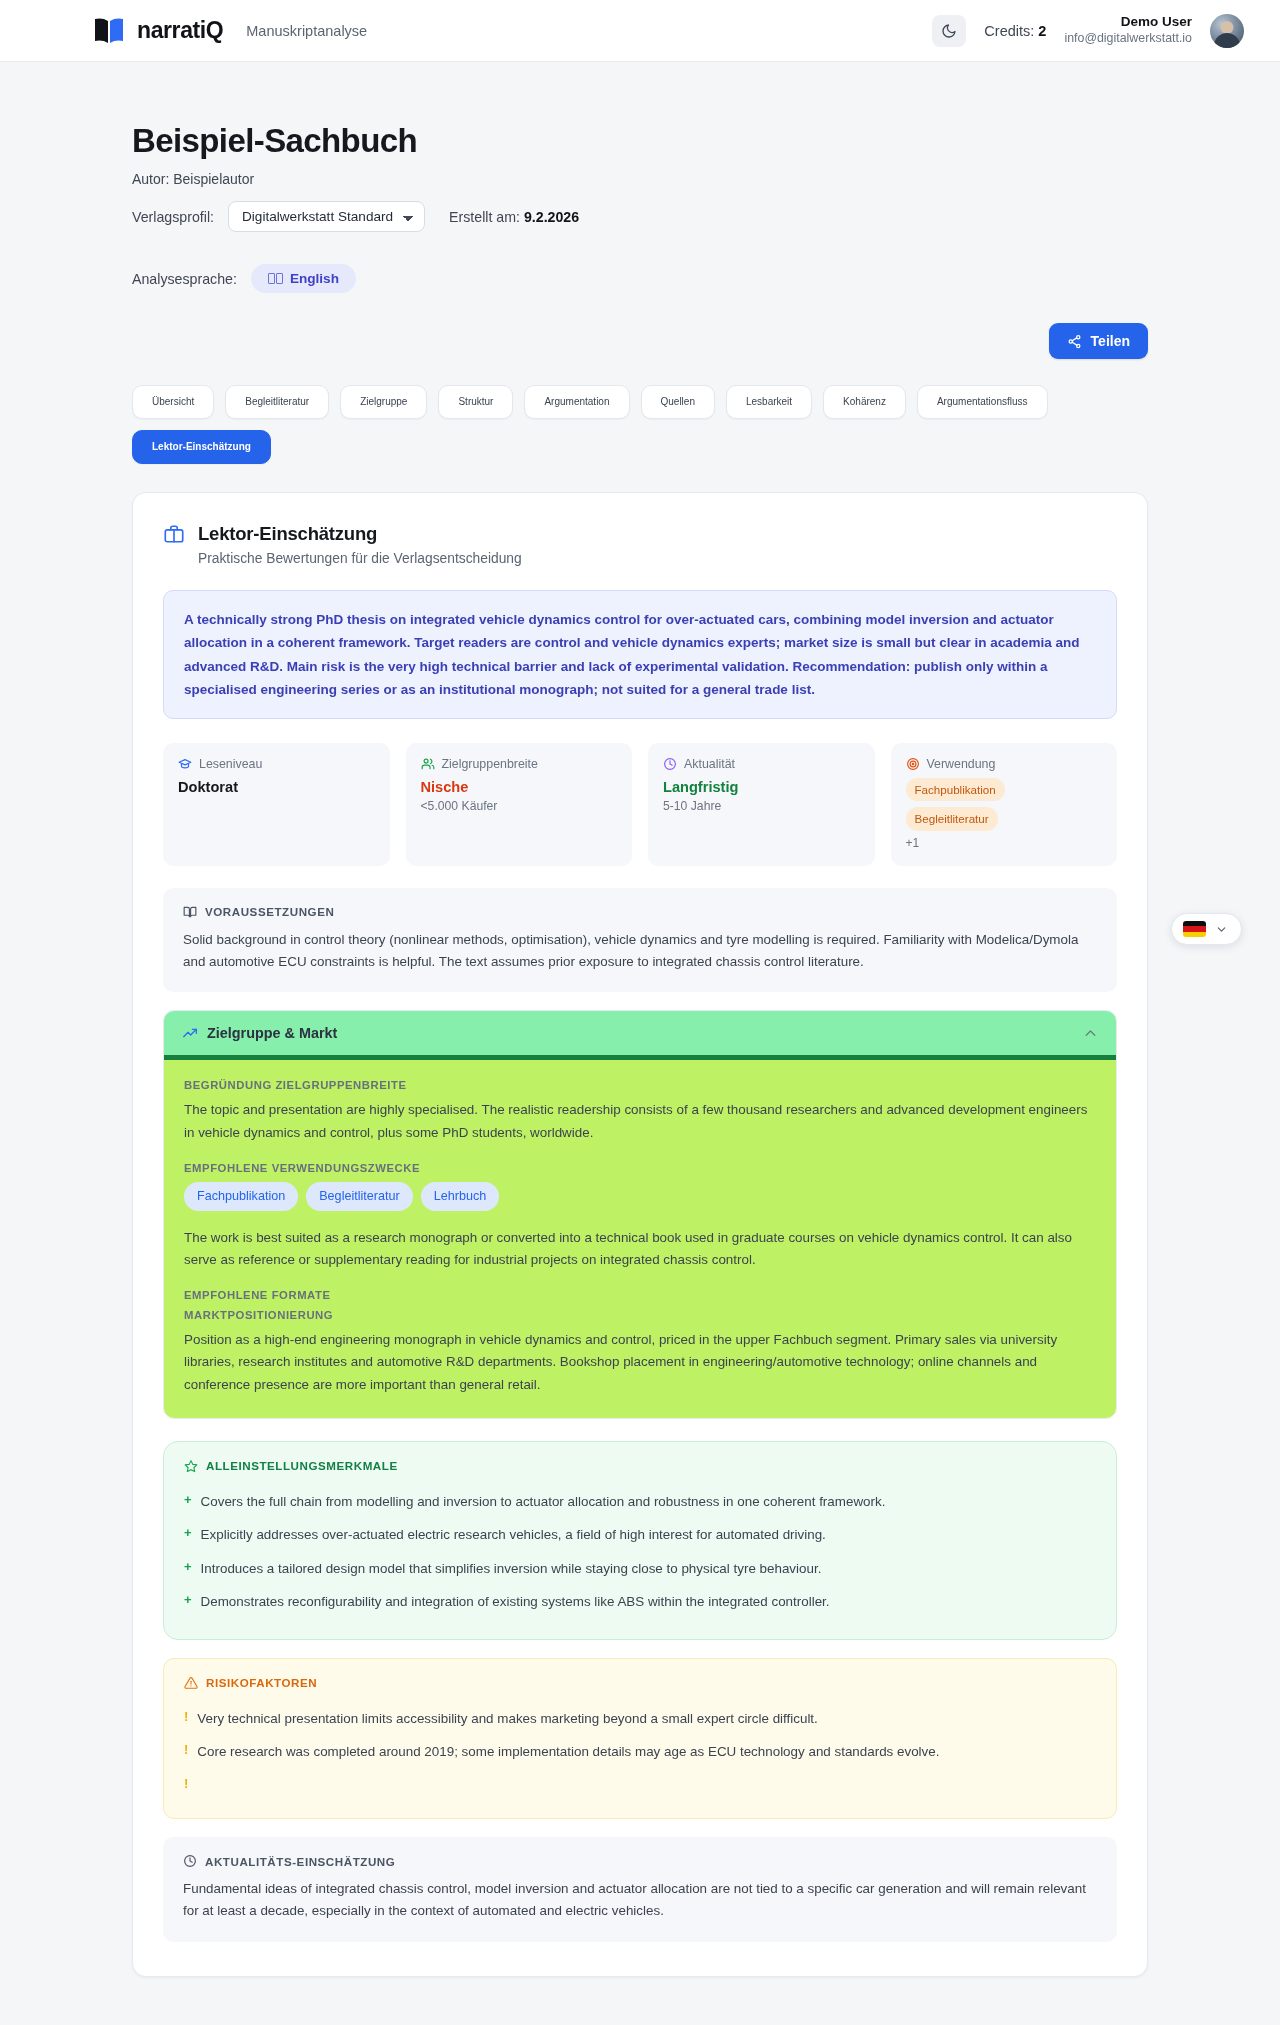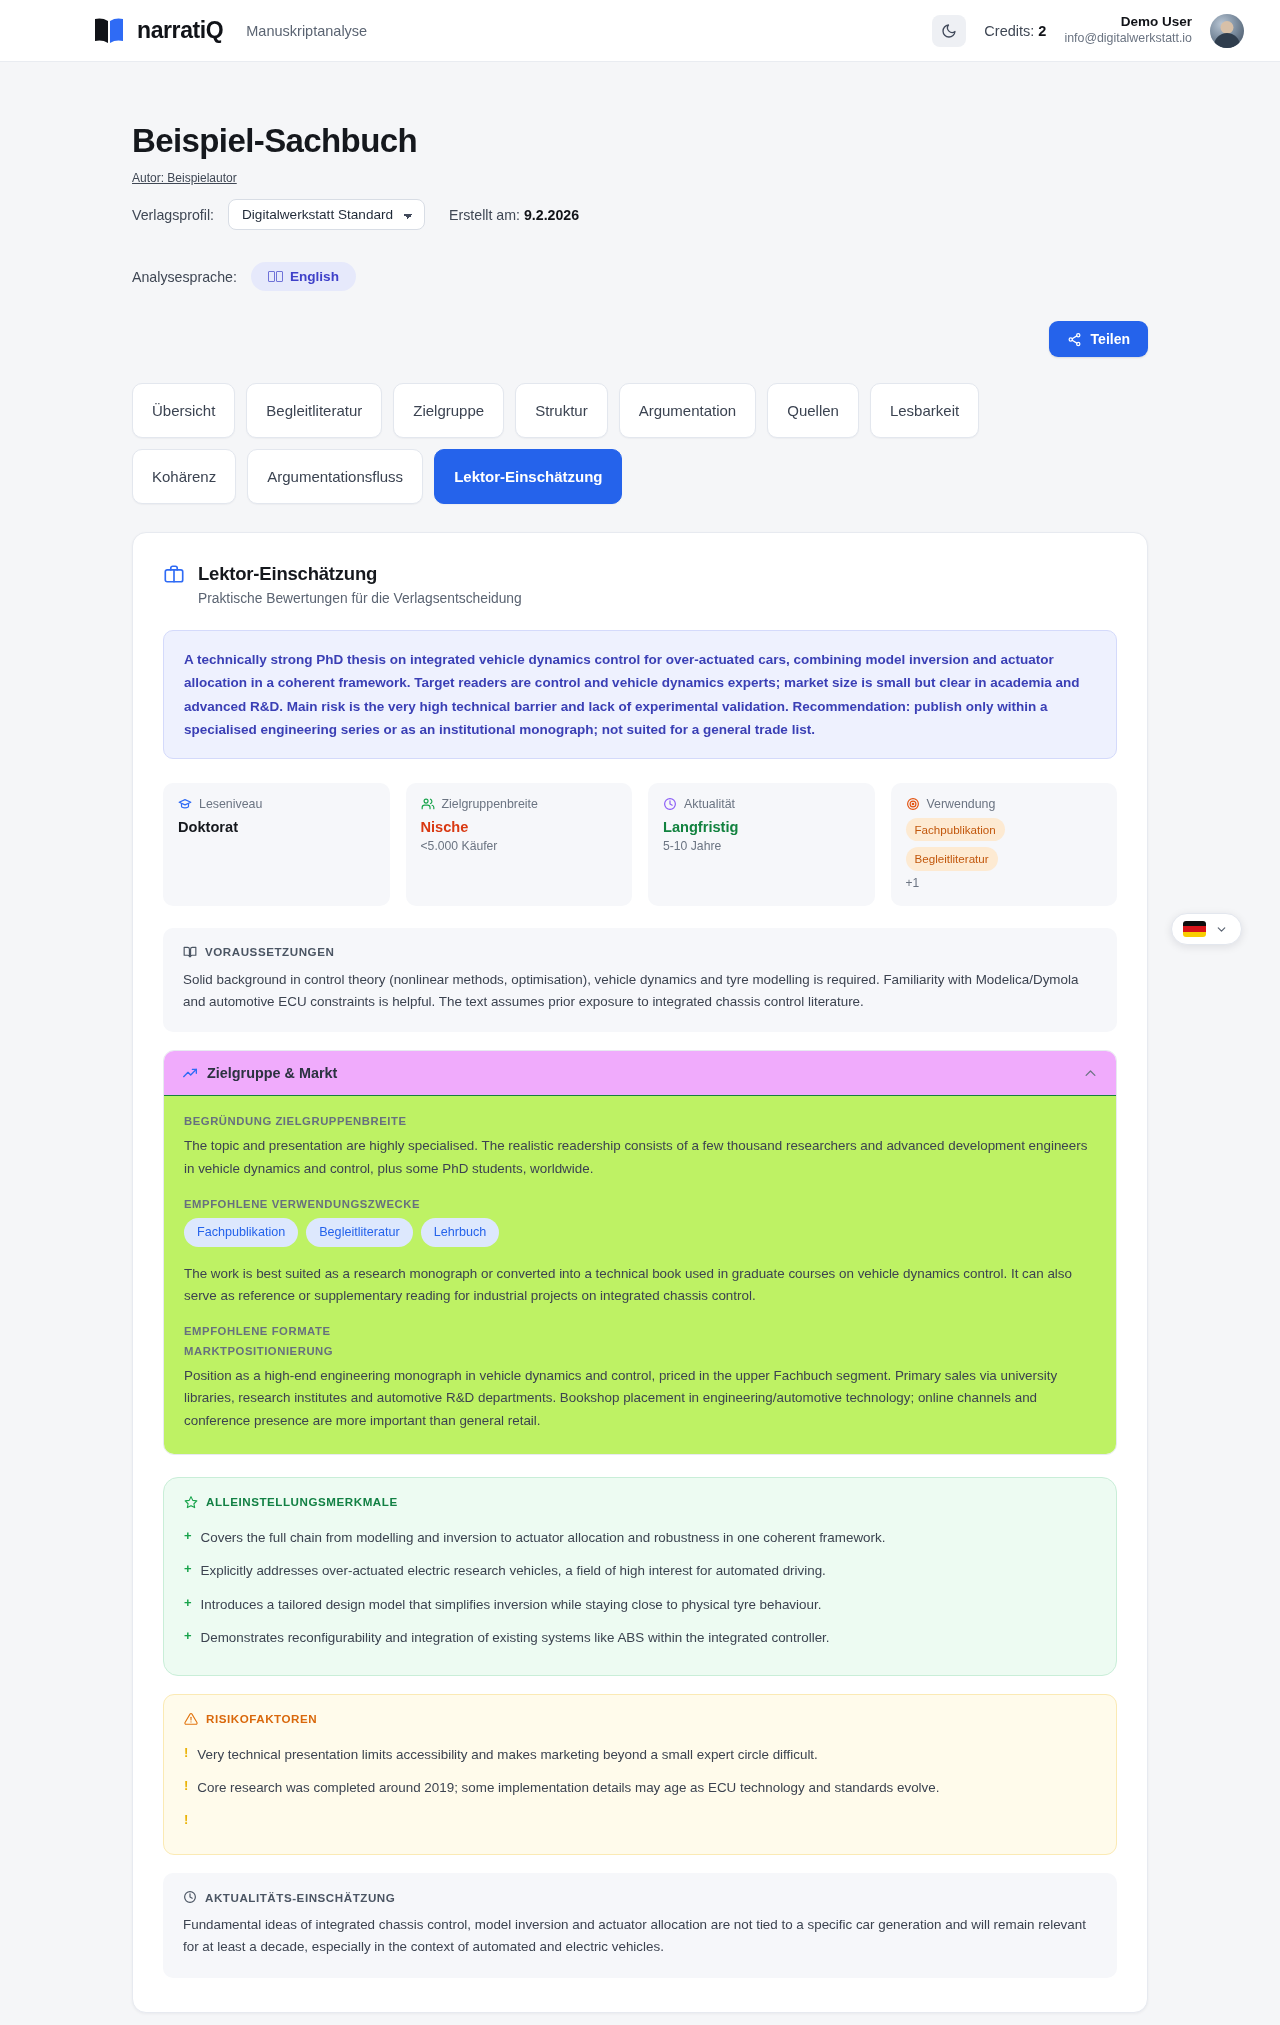--- a/index.html
+++ b/index.html
@@ -55,21 +55,21 @@
   }
 
   
   .page { width: 1280px; padding: 60px 0 40px 0; }
   .inner { width: 1024px; margin: 0 auto; padding: 0 4px; }
 
   h1.doc-title {
     font-size: 33px; font-weight: 700; letter-spacing: -0.6px; color: #15181d;
     margin-bottom: 11px;
   }
-  .doc-author { font-size: 12px; color: #3f4754; margin-bottom: 14px; text-decoration: underline; }
+  .doc-author { font-size: 14px; color: #3f4754; margin-bottom: 14px; }
   .meta-row { display: flex; align-items: center; gap: 14px; margin-bottom: 32px; }
   .meta-label { font-size: 14.2px; color: #3f4754; }
   .profile-select {
     appearance: none; -webkit-appearance: none;
     border: 1px solid #d8dde5; border-radius: 8px; background: #fff;
     font-family: inherit; font-size: 13.6px; color: #1f2937;
     padding: 7px 30px 7px 13px; cursor: pointer;
     background-image:
       linear-gradient(45deg, transparent 50%, #41495a 50%),
       linear-gradient(135deg, #41495a 50%, transparent 50%);
@@ -98,22 +98,22 @@
     background: #2563eb; color: #fff; border: none; border-radius: 9px;
     font-family: inherit; font-size: 14px; font-weight: 600;
     padding: 10px 18px; cursor: pointer;
     box-shadow: 0 1px 2px rgba(16,24,40,.12);
   }
 
   
   .tabs { display: flex; flex-wrap: wrap; gap: 11px; margin-bottom: 28px; max-width: 960px; }
   .tab {
     background: #ffffff; border: 1px solid #e3e7ee; border-radius: 10px;
-    font-family: inherit; font-size: 15px; color: #3b4351;
-    padding: 19px 19px; cursor: pointer; line-height: 1;
+    font-family: inherit; font-size: 10px; color: #3b4351;
+    padding: 11px 19px; cursor: pointer; line-height: 1;
     box-shadow: 0 1px 1.5px rgba(16,24,40,.04);
   }
   .tab.active { background: #2563eb; border-color: #2563eb; color: #fff; font-weight: 600; }
 
   
   .card {
     background: #ffffff; border: 1px solid #e7eaf0; border-radius: 14px;
     padding: 30px 30px 34px 30px;
     box-shadow: 0 1px 3px rgba(16,24,40,.05);
   }
@@ -162,21 +162,21 @@
     color: #4b5563; text-transform: uppercase;
   }
   .block-body { font-size: 13.4px; line-height: 1.66; color: #3c4350; }
 
   
   .accordion {
     border: 1px solid #e7eaf0; border-radius: 11px; overflow: hidden; margin-bottom: 22px;
   }
   .acc-head {
     display: flex; align-items: center; gap: 9px;
-    background: #f0abfc; border-bottom: 1px solid #15803d;
+    background: #86efac; border-bottom: 5px solid #15803d;
     padding: 14px 18px; cursor: pointer; text-align: right;
   }
   .acc-title { font-size: 14.4px; font-weight: 600; color: #2b3240; }
   .acc-chevron { margin-left: auto; color: #6b7482; }
   .acc-body { padding: 19px 20px 22px 20px; background: #bef264; }
   .sub-label {
     font-size: 11.3px; font-weight: 700; letter-spacing: .55px; text-transform: uppercase;
     color: #67707e; margin-bottom: 8px;
   }
   .sub-text { font-size: 13.4px; line-height: 1.66; color: #3c4350; margin-bottom: 18px; }

